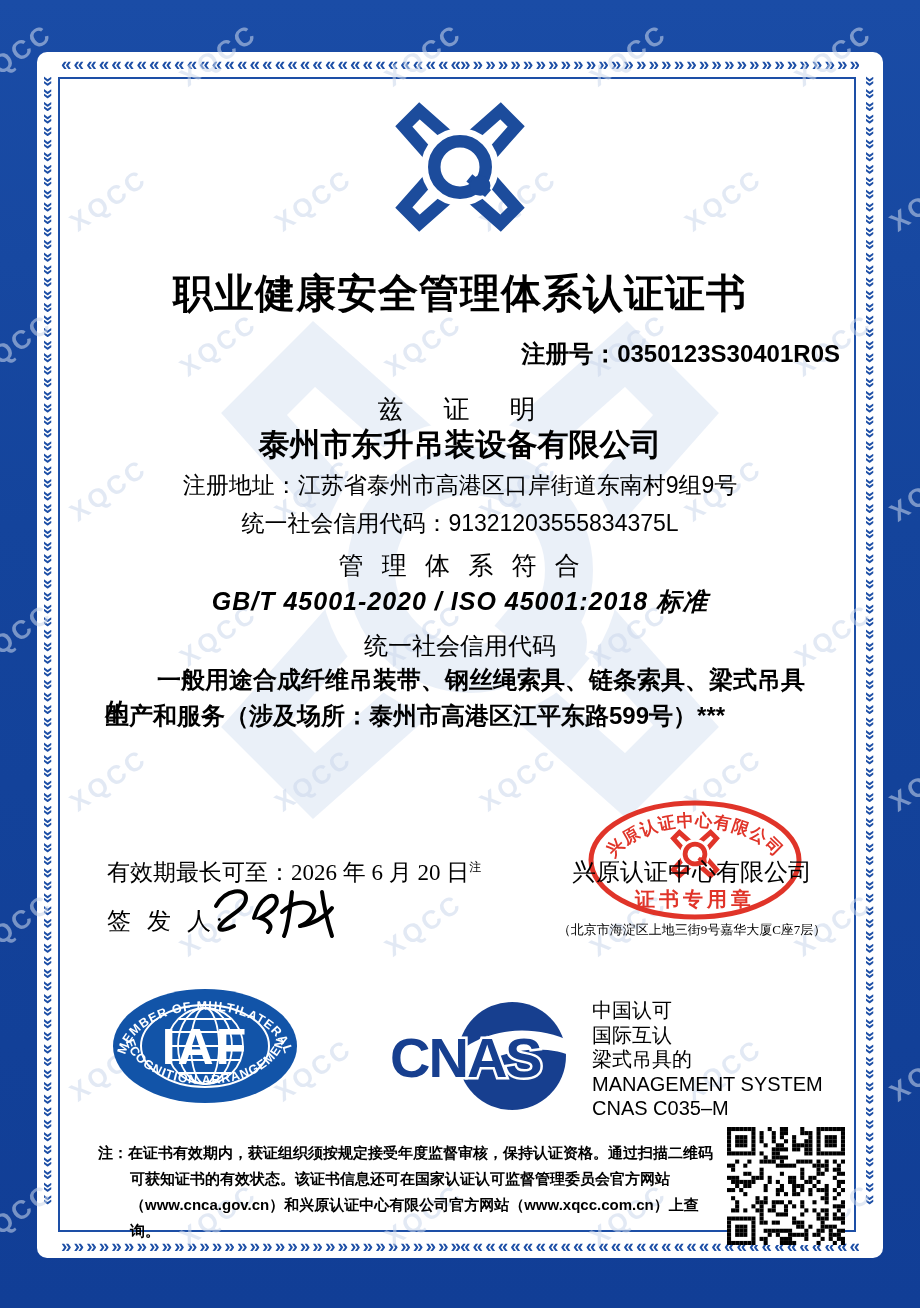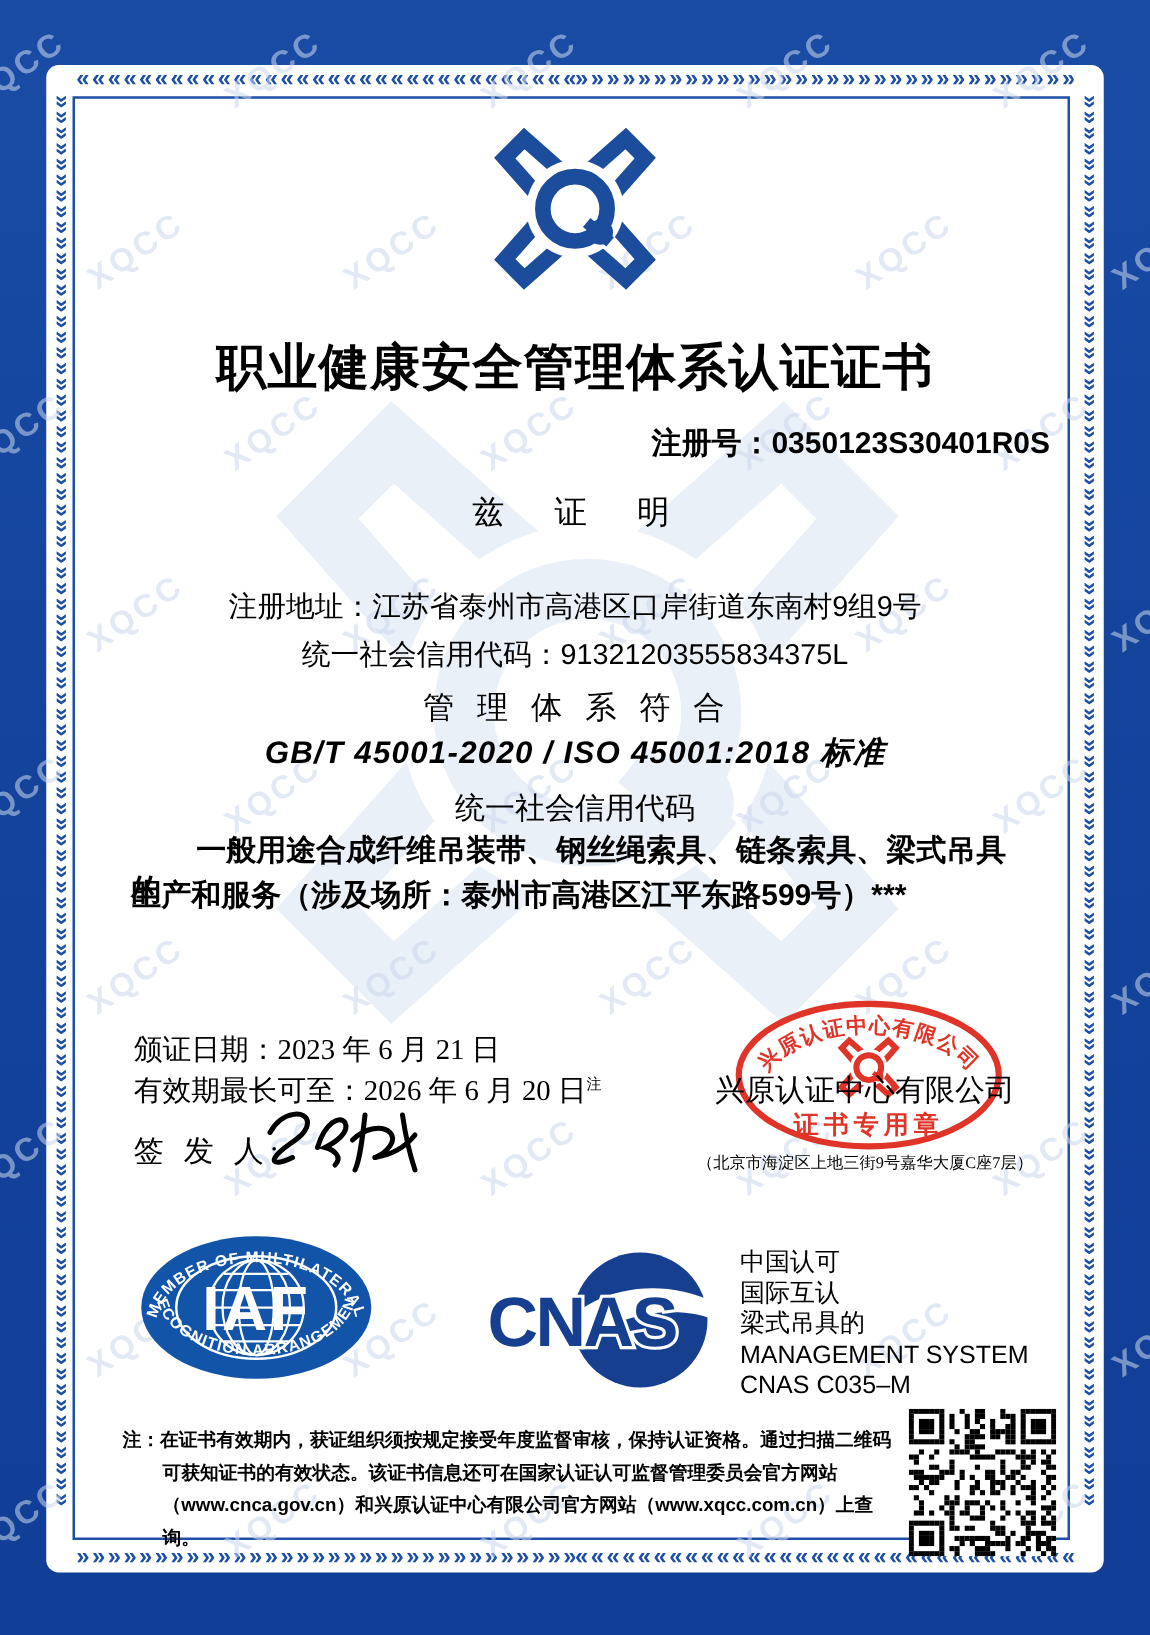--- a/index.html
+++ b/index.html
@@ -156,31 +156,31 @@
 
   <div class="content">
 
     <svg class="abs logo-knot">
         <use href="#knot"></use>
       </svg>
     <div class="abs ctr title">职业健康安全管理体系认证证书</div>
     <div class="abs reg"><span>注册号：</span><span>0350123S30401R0S</span></div>
 
     <div class="abs ctr hereby">兹　证　明</div>
+    <div class="abs ctr company">泰州市东升吊装设备有限公司</div>
     <div class="abs ctr addr">注册地址：江苏省泰州市高港区口岸街道东南村9组9号</div>
     <div class="abs ctr credit">统一社会信用代码：91321203555834375L</div>
 
     <div class="abs ctr conform">管 理 体 系 符 合</div>
     <div class="abs ctr standard">GB/T 45001-2020 / ISO 45001:2018 标准</div>
 
     <div class="abs ctr scope-intro">统一社会信用代码</div>
     <div class="abs scope1">一般用途合成纤维吊装带、钢丝绳索具、链条索具、梁式吊具的</div>
     <div class="abs scope2">生产和服务（涉及场所：泰州市高港区江平东路599号）***</div>
 
-    <div class="abs issue-date">颁证日期：2023 年 6 月 21 日</div>
     <div class="abs valid"><span>有效期最长可至：2026 年 6 月 20 日</span><sup>注</sup></div>
     <div class="abs signer">签 发 人:</div>
     <svg class="abs signature" viewBox="0 0 138 62" aria-label="王宏林">
       <g fill="none" stroke="#000" stroke-width="4" stroke-linecap="round">
         <path d="M6 24 C 16 6 36 6 36 16 C 36 28 16 34 10 44 C 7 50 16 48 24 44"></path>
         <path d="M44 36 C 50 16 62 10 66 16 C 70 24 58 32 50 36 C 58 38 64 44 58 50"></path>
         <path d="M82 10 C 80 28 78 46 74 54"></path>
         <path d="M72 30 C 82 20 96 18 102 24 C 108 30 100 40 90 44"></path>
         <path d="M90 44 C 102 42 114 36 122 26"></path>
         <path d="M112 10 C 114 24 118 42 122 54"></path>

